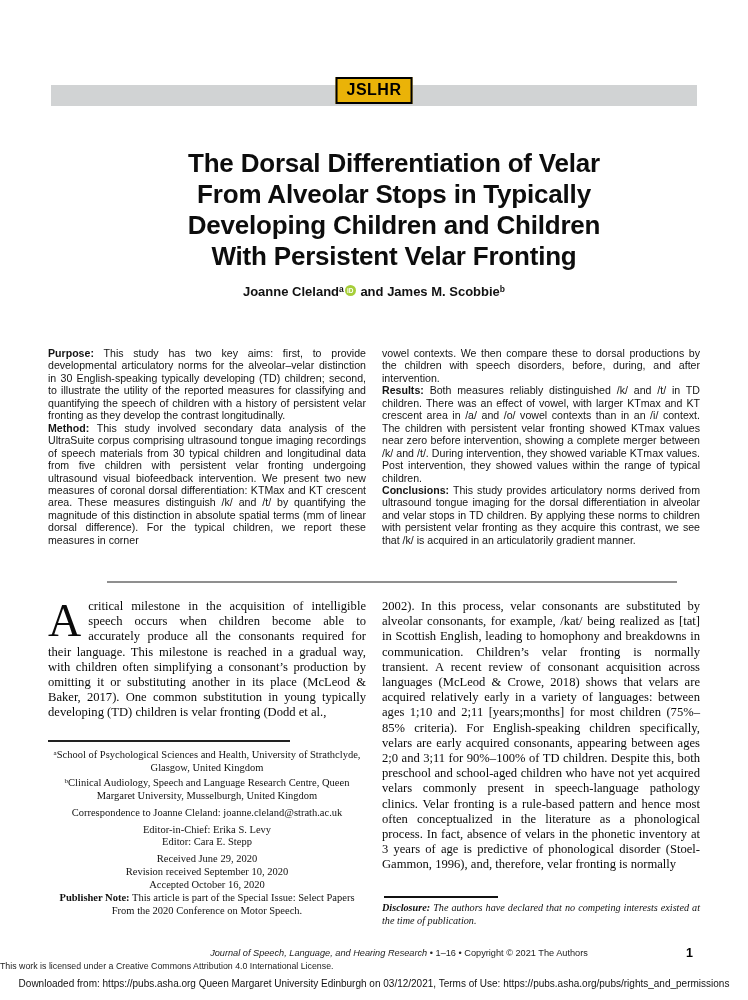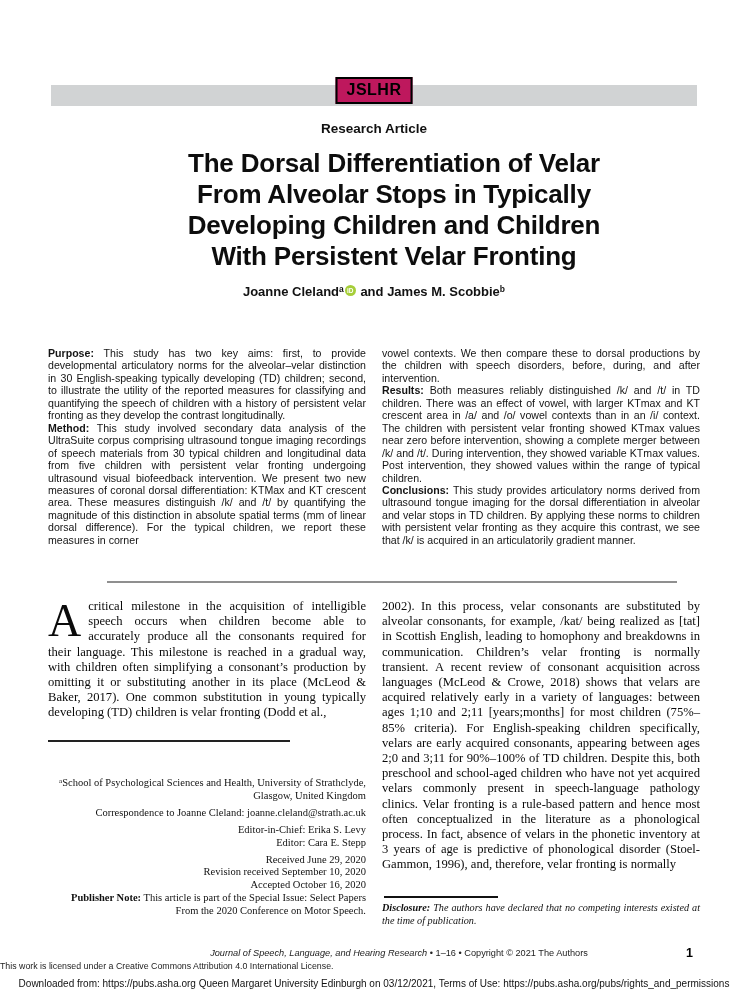--- a/index.html
+++ b/index.html
@@ -8,21 +8,21 @@
   }
   *{margin:0;padding:0;box-sizing:border-box;}
   html,body{background:#ffffff;}
   .page{
     position:relative;width:748px;height:1000px;background:#ffffff;
     font-family:"Liberation Serif",serif;color:#000;overflow:hidden;margin:0 auto;
   }
   .header-bar{position:absolute;left:51px;top:85px;width:646px;height:21px;background:var(--header_bar);}
   .badge{
     position:absolute;top:77px;left:50%;transform:translateX(-50%);
-    background:#be185d;border:2.5px solid #000;padding:2px 9px 3px 9px;
+    background:#eab308;border:2.5px solid #000;padding:2px 9px 3px 9px;
     font-family:"Liberation Sans",sans-serif;font-weight:bold;font-size:16px;letter-spacing:.5px;
   }
   .kicker{
     position:absolute;top:121px;left:0;width:100%;text-align:center;
     font-family:"Liberation Sans",sans-serif;font-weight:bold;font-size:13.5px;color:#111;
   }
   .title{
     position:absolute;top:148px;left:0;width:100%;text-align:center;
     font-family:"Liberation Sans",sans-serif;font-weight:bold;font-size:26px;line-height:31px;
     white-space:pre-line;color:#0d0d0d;letter-spacing:-0.2px;padding-left:40px;
@@ -46,21 +46,21 @@
   .bodytext{font-size:12.6px;line-height:15.2px;top:599px;color:#0a0a0a;}
   .body-left{left:48px;}
   .body-right{left:382px;}
   .dropcap{
     float:left;font-family:"Liberation Serif",serif;font-size:46px;line-height:37px;
     padding:3px 7px 0 0;font-weight:400;
   }
   .fn-sep{position:absolute;top:740px;left:48px;width:242px;height:1.5px;background:#222;}
   .footnotes{
     position:absolute;top:747px;left:48px;width:318px;
-    font-size:10.5px;line-height:12.9px;color:#111;text-align:right;margin-top:28px;
+    font-size:10.5px;line-height:12.9px;color:#111;text-align:center;
   }
   .fn-group{margin-bottom:4px;}
   .footnotes sup{font-size:7px;vertical-align:3px;}
   .disc-sep{position:absolute;top:896px;left:384px;width:114px;height:2px;background:#111;}
   .disclosure{
     position:absolute;top:902px;left:382px;width:318px;
     font-size:10.2px;line-height:12.6px;font-style:italic;text-align:justify;color:#111;
   }
   .disclosure b{font-weight:bold;}
   .footer-line1{
@@ -81,21 +81,20 @@
   }
 </style>
 </head>
 <body>
 
 <div class="page">
 
   <div class="header-bar"></div>
   <div class="badge">JSLHR</div>
 
-  <div class="kicker">Research Article</div>
 
   <h1 class="title">The Dorsal Differentiation of Velar
 From Alveolar Stops in Typically
 Developing Children and Children
 With Persistent Velar Fronting</h1>
 
   <div class="authors">
     <span>Joanne Cleland</span><sup>a</sup><span class="orcid">iD</span>
     <span>and</span>
     <span>James M. Scobbie</span><sup>b</sup>
@@ -120,20 +119,21 @@
 
   <div class="col bodytext body-right">
     <span>2002). In this process, velar consonants are substituted by alveolar consonants, for example, /kat/ being realized as [tat] in Scottish English, leading to homophony and breakdowns in communication. Children’s velar fronting is normally transient. A recent review of consonant acquisition across languages (McLeod &amp; Crowe, 2018) shows that velars are acquired relatively early in a variety of languages: between ages 1;10 and 2;11 [years;months] for most children (75%–85% criteria). For English-speaking children specifically, velars are early acquired consonants, appearing between ages 2;0 and 3;11 for 90%–100% of TD children. Despite this, both preschool and school-aged children who have not yet acquired velars commonly present in speech-language pathology clinics. Velar fronting is a rule-based pattern and hence most often conceptualized in the literature as a phonological process. In fact, absence of velars in the phonetic inventory at 3 years of age is predictive of phonological disorder (Stoel-Gammon, 1996), and, therefore, velar fronting is normally</span>
   </div>
 
   <div class="fn-sep"></div>
 
   <div class="footnotes">
     <div class="fn-group">
       <div><sup>a</sup><span>School of Psychological Sciences and Health, University of Strathclyde, Glasgow, United Kingdom</span></div>
+      <div><sup>b</sup><span>Clinical Audiology, Speech and Language Research Centre, Queen Margaret University, Musselburgh, United Kingdom</span></div>
     </div>
     <div class="fn-group">
       <span>Correspondence to Joanne Cleland: </span><span>joanne.cleland@strath.ac.uk</span>
     </div>
     <div class="fn-group">
       <div>Editor-in-Chief: Erika S. Levy</div>
       <div>Editor: Cara E. Stepp</div>
     </div>
     <div class="fn-group">
       <div>Received June 29, 2020</div>

